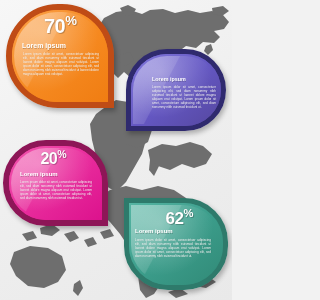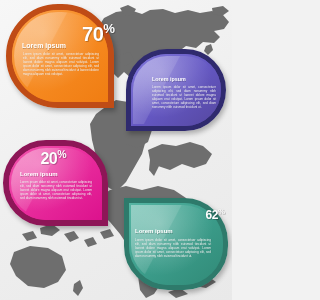--- a/index.html
+++ b/index.html
@@ -66,21 +66,21 @@
     background:linear-gradient(135deg,#f99a3d 0%,#f5861f 48%,#ef7b15 100%);
     border-radius:54px 54px 0 54px;
   }
   #b-orange .inner{
     left:6px;top:6px;right:6px;bottom:6px;
     border-radius:48px 48px 0 48px;
     background:linear-gradient(138deg,#fba24a 0%,#f68a21 52%,#f07d12 100%);
   }
   #b-orange .gloss{left:8px;top:8px;width:92px;height:88px;border-radius:46px 46px 0 46px;}
   #b-orange .gloss2{left:8px;top:8px;width:92px;height:88px;border-radius:46px 46px 0 46px;}
-  #b-orange .pct{left:0;top:10px;width:108px;text-align:right;font-size:20px;margin-top:8px;}
+  #b-orange .pct{left:0;top:10px;width:108px;text-align:center;font-size:20px;}
   #b-orange .head{left:16px;top:38px;font-size:7px;}
   #b-orange .body{left:17px;top:48px;width:76px;}
 
   
   #b-purple{left:126px;top:49px;width:100px;height:82px;}
   #b-purple .shell{
     border-width:5px;border-color:#2f2a6e;
     background:linear-gradient(135deg,#7b6fd6 0%,#6255c0 50%,#52449f 100%);
     border-radius:42px 42px 42px 0;
   }
@@ -120,21 +120,21 @@
     background:linear-gradient(135deg,#4fae9d 0%,#3a9a88 50%,#2f8775 100%);
     border-radius:0 44px 44px 44px;
   }
   #b-teal .inner{
     left:5px;top:5px;right:5px;bottom:5px;
     border-radius:0 40px 40px 40px;
     background:linear-gradient(140deg,#55b5a3 0%,#3b9c8a 52%,#318a77 100%);
   }
   #b-teal .gloss{left:7px;top:7px;width:90px;height:78px;border-radius:0 38px 38px 38px;}
   #b-teal .gloss2{left:7px;top:7px;width:90px;height:78px;border-radius:0 38px 38px 38px;}
-  #b-teal .pct{left:10px;top:10px;width:90px;text-align:right;font-size:12px;}
+  #b-teal .pct{left:10px;top:10px;width:90px;text-align:center;font-size:17px;}
   #b-teal .head{left:11px;top:30px;font-size:6px;}
   #b-teal .body{left:11px;top:40px;width:76px;}
 </style>
 </head>
 <body>
 
 <div id="stage">
 
   <div id="worldmap">
     <svg viewBox="0 0 232 300" xmlns="http://www.w3.org/2000/svg" aria-hidden="true">

